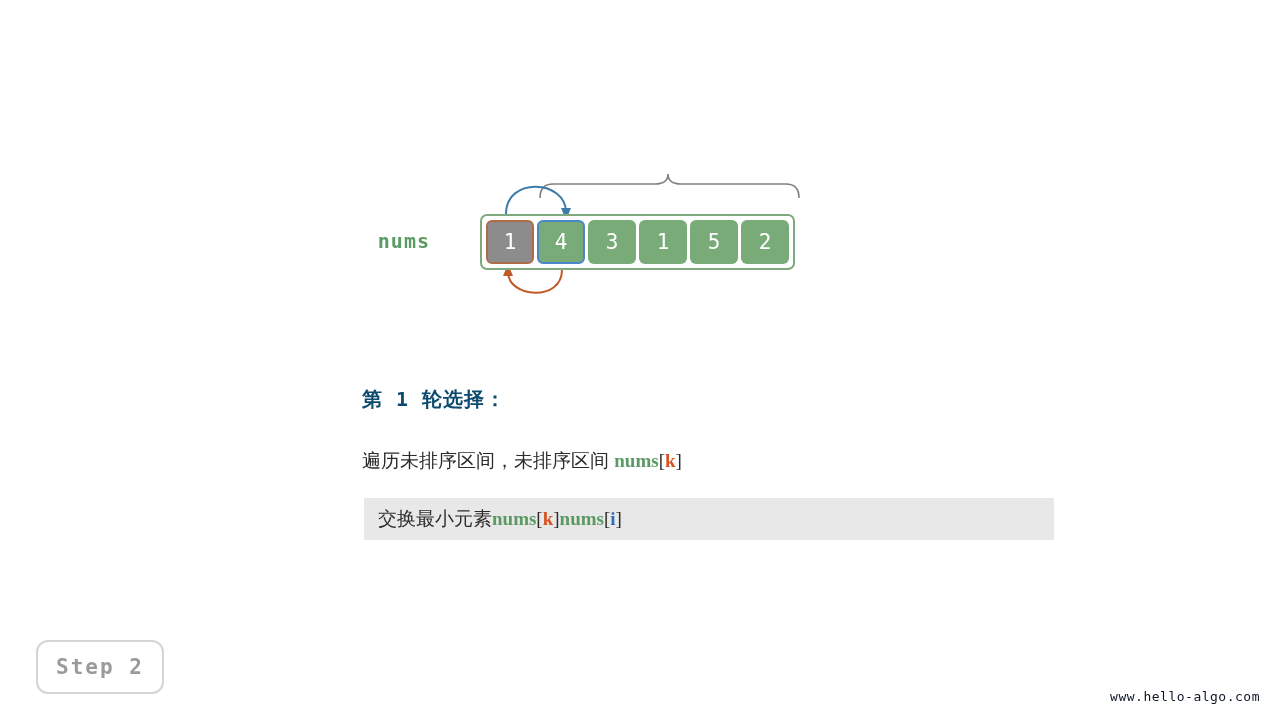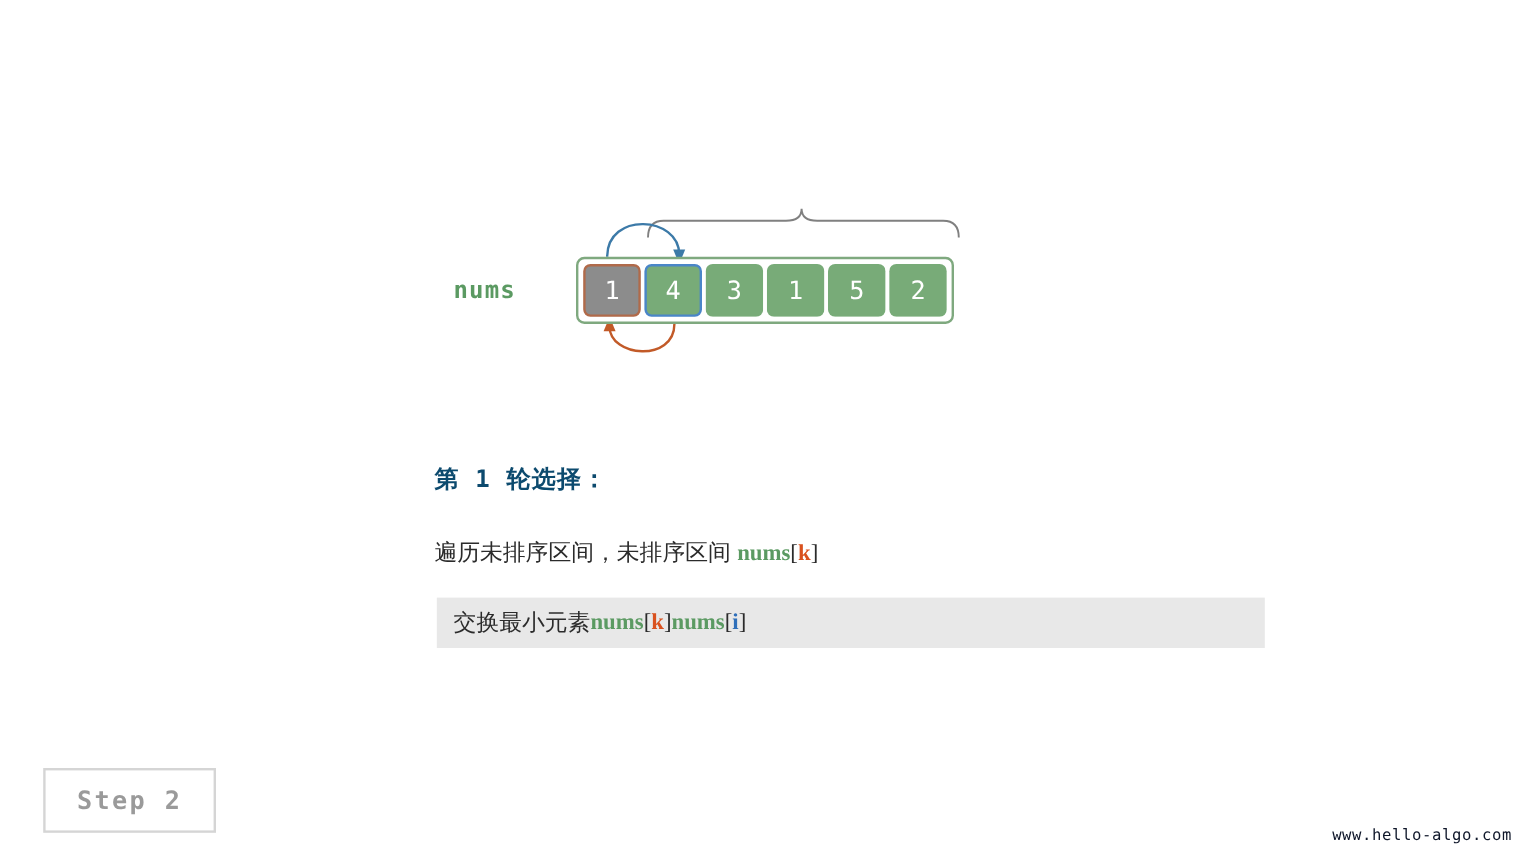--- a/index.html
+++ b/index.html
@@ -139,24 +139,24 @@
   .var-i {
     color: #2f6fba;
     font-weight: bold;
   }
 
   
   .step-badge {
     position: absolute;
     left: 36px;
     top: 640px;
-    width: 144px;
+    width: 128px;
     height: 54px;
     border: 2px solid #d5d5d5;
-    border-radius: 0;
+    border-radius: 12px;
     display: flex;
     align-items: center;
     justify-content: center;
     font-family: "DejaVu Sans Mono", monospace;
     font-size: 21px;
     font-weight: bold;
     color: #9a9a9a;
     letter-spacing: 2px;
     box-sizing: border-box;
   }

